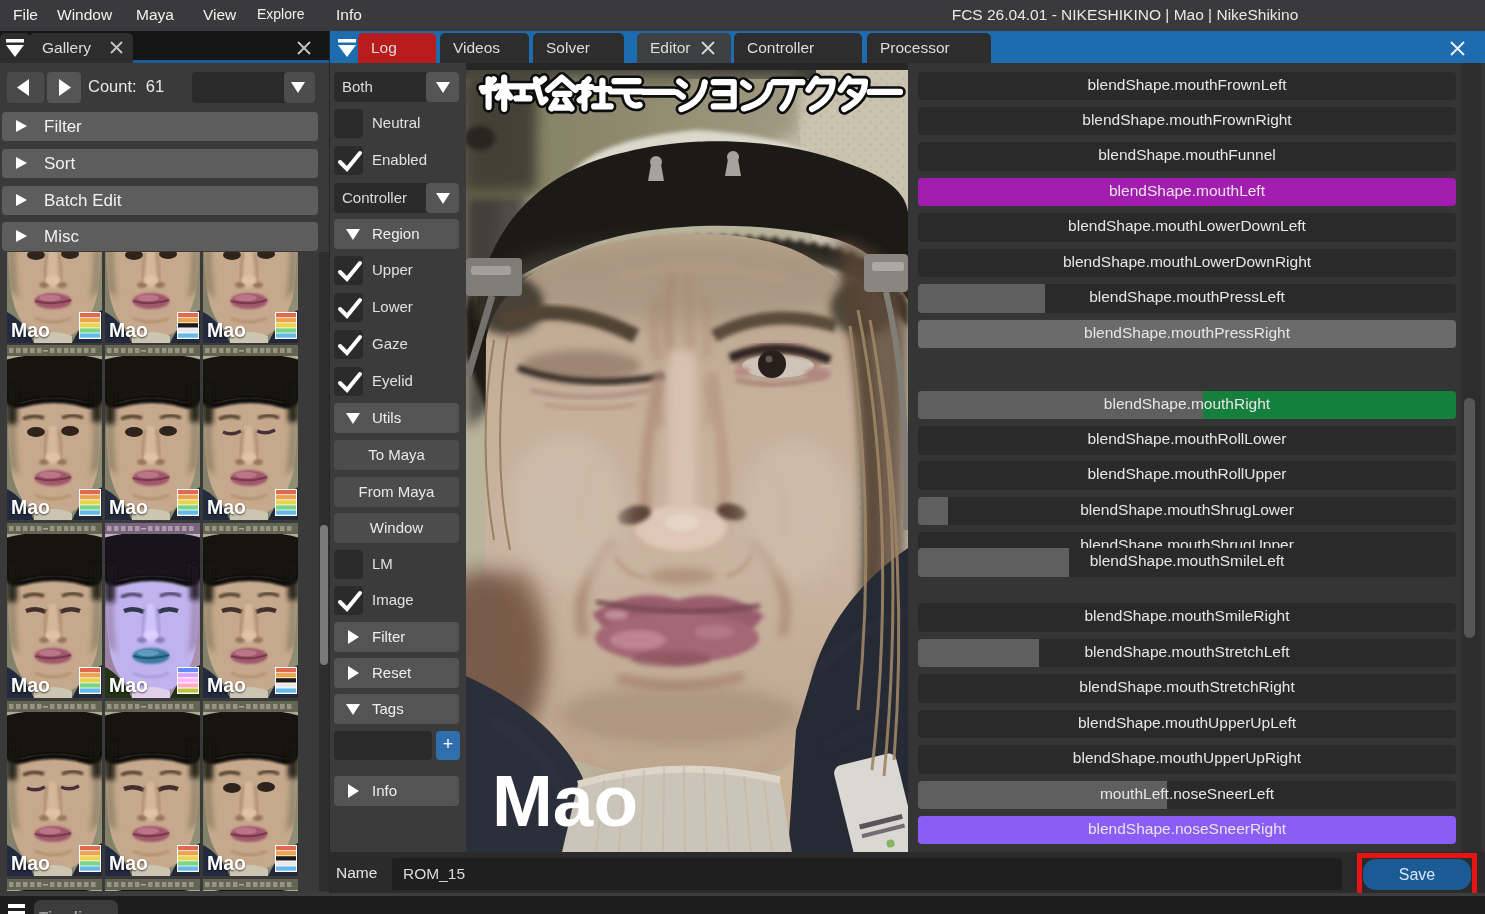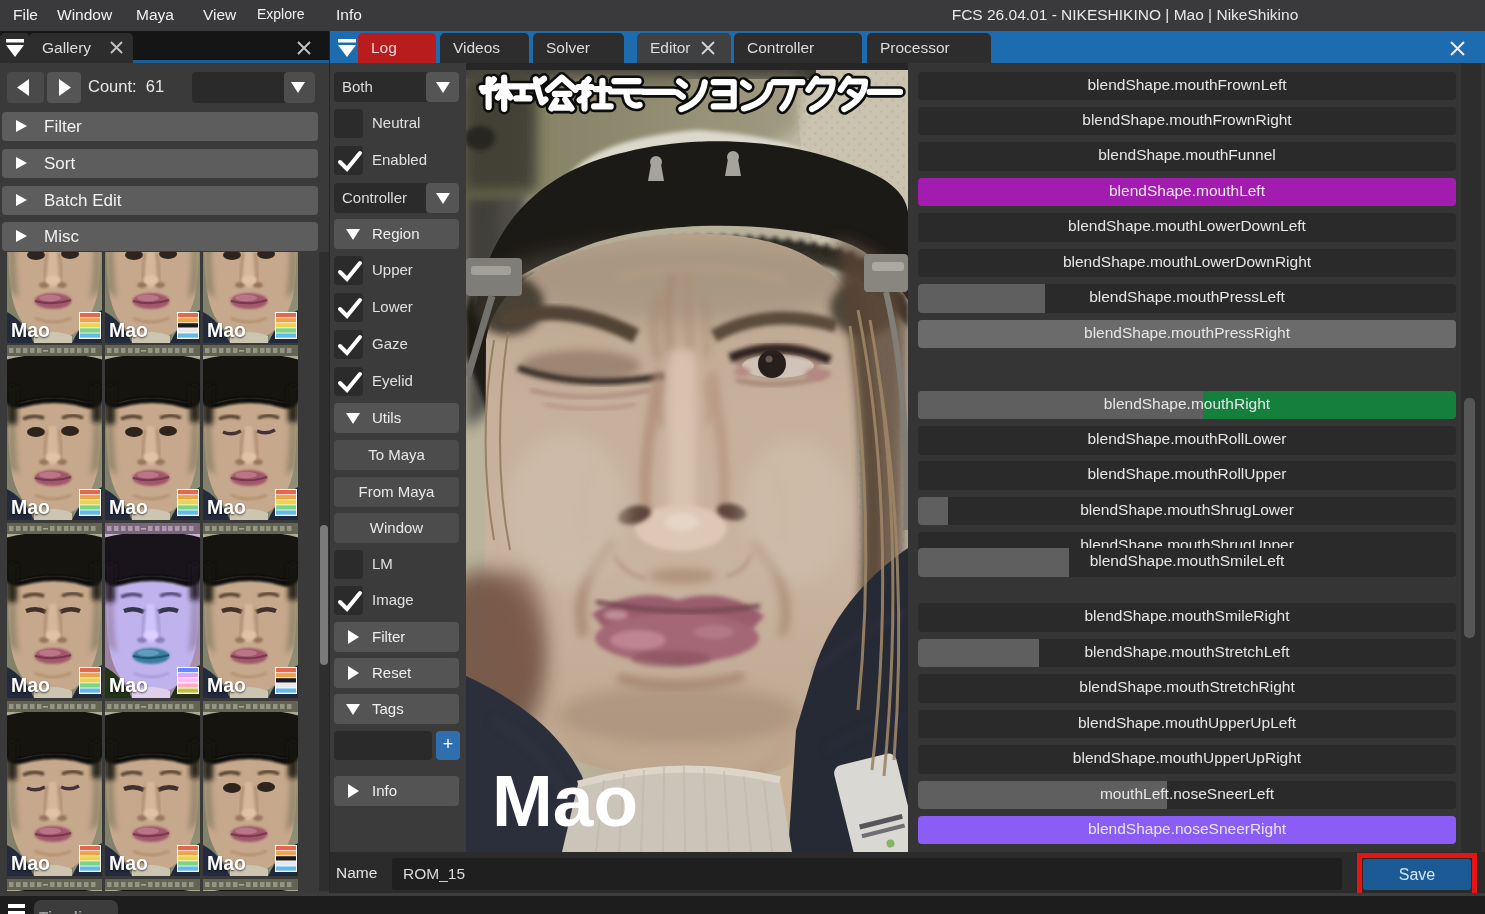--- a/index.html
+++ b/index.html
@@ -1152,21 +1152,21 @@
       <div class="t">mouthLeft.noseSneerLeft</div>
     </div>
 <div class="srow" style="top:815.95px;background:#8b5cf6">
       <div class="t">blendShape.noseSneerRight</div>
     </div>
 <div class="abs" style="left:1461px;top:63px;width:20px;height:789px;background:#2d2d2d"></div>
 <div class="abs" style="left:1464px;top:398px;width:11px;height:240px;background:#565656;border-radius:5px"></div>
 <div class="abs" style="left:330px;top:852px;width:1155px;height:41px;background:#2b2b2b"></div>
 <div class="abs" style="left:336px;top:864px;color:#e4e4e4;font-size:15.5px">Name</div>
 <div class="abs" style="left:392px;top:858px;width:950px;height:32px;background:#1f1f1f;border-radius:3px;color:#dadada;font-size:15.5px;line-height:32px"><span style="margin-left:11px">ROM_15</span></div>
-<div class="abs" style="left:1363px;top:859px;width:108px;height:31px;background:#1b5a94;border-radius:3px;color:#d5e6f5;font-size:16px;text-align:center;line-height:31px">Save</div>
+<div class="abs" style="left:1363px;top:859px;width:108px;height:31px;background:#1b5a94;border-radius:13px;color:#d5e6f5;font-size:16px;text-align:center;line-height:31px">Save</div>
 <div class="abs" style="left:1357px;top:853px;width:120px;height:45px;border:5px solid #e81313"></div>
 <div class="abs" style="left:0;top:893px;width:1485px;height:21px;background:#1d1d1d;border-top:3px solid #3d3d3d"></div>
 <div class="abs" style="left:34px;top:900px;width:84px;height:14px;background:#3c3c3c;border-radius:7px 7px 0 0"></div>
 <div class="abs" style="left:39px;top:908px;color:#9a9a9a;font-size:15px;font-weight:bold">Timeline</div>
 <div class="abs" style="left:8px;top:904px;width:17px;height:4px;background:#fff"></div>
 <div class="abs" style="left:8px;top:911px;width:17px;height:4px;background:#fff"></div>
 <svg class="abs" style="left:466px;top:70px" width="442" height="782" viewBox="0 0 442 782">
 <defs>
 <linearGradient id="skin" x1="0" y1="0" x2="0" y2="1">
  <stop offset="0" stop-color="#c4a98c"></stop>

